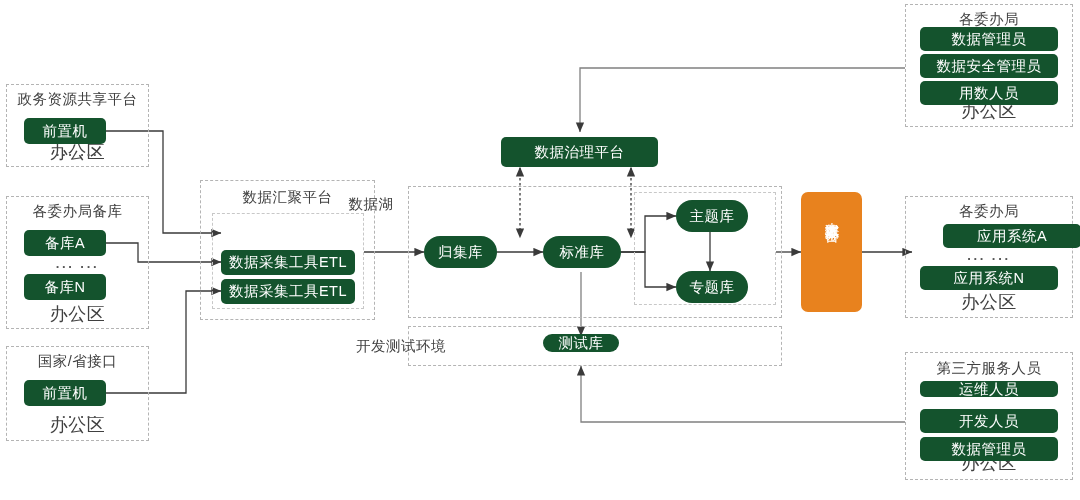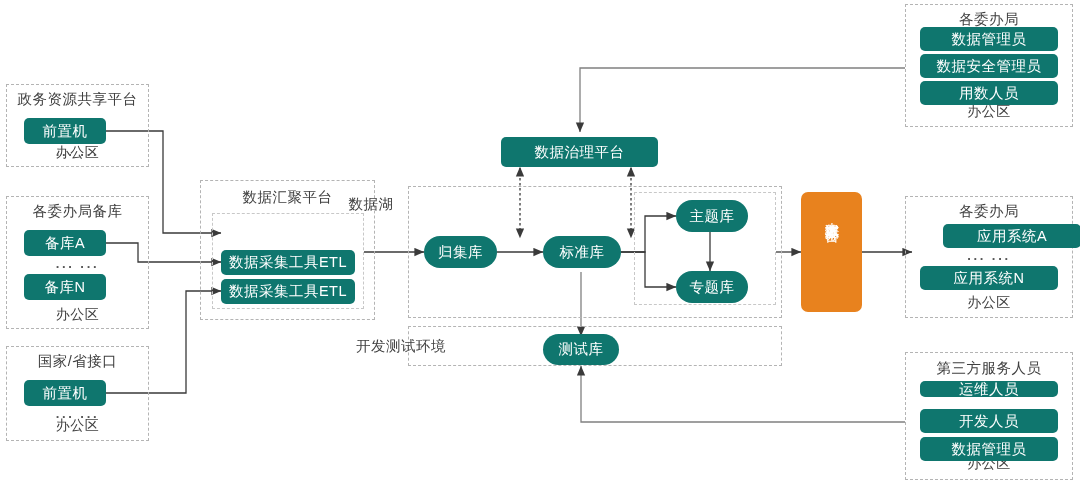--- a/index.html
+++ b/index.html
@@ -4,24 +4,24 @@
 <style>
   html,body{margin:0;padding:0;background:#ffffff;}
   body{font-family:"Liberation Sans","DejaVu Sans",sans-serif;}
   #canvas{position:relative;width:1080px;height:500px;background:#fff;overflow:hidden;}
 
   .group{position:absolute;border:1.3px dashed #b4b4b4;box-sizing:border-box;}
   .subgroup{position:absolute;border:1.3px dashed #c8c8c8;box-sizing:border-box;}
 
   .grp-title{position:absolute;width:100%;text-align:center;color:#404040;font-size:14.5px;
              line-height:18px;letter-spacing:.5px;}
-  .grp-foot{position:absolute;width:100%;text-align:center;color:#404040;font-size:14px;
+  .grp-foot{position:absolute;width:100%;text-align:center;color:#404040;font-size:18px;
             line-height:18px;letter-spacing:.5px;}
 
-  .pill{position:absolute;background:#0f766e;color:#ffffff;display:flex;align-items:center;
+  .pill{position:absolute;background:#14532d;color:#ffffff;display:flex;align-items:center;
         justify-content:center;font-size:14.5px;letter-spacing:.5px;box-sizing:border-box;
         border-radius:6px;text-align:center;}
   .pill.round{border-radius:22px;}
   .pill.sq{border-radius:5px;}
 
   .vstack{position:absolute;background:#E8821E;color:#fff;border-radius:7px;box-sizing:border-box;
           display:flex;align-items:center;justify-content:center;}
   .vstack span{writing-mode:vertical-rl;text-orientation:upright;font-size:14.5px;
                line-height:19px;letter-spacing:1px;height:82px;display:block;
                white-space:normal;}
@@ -115,21 +115,21 @@
   <div class="pill round" style="left:424px;top:236px;width:73px;height:32px;">归集库</div>
   <div class="pill round" style="left:543px;top:236px;width:78px;height:32px;">标准库</div>
 
   <div class="subgroup" style="left:634px;top:192px;width:142px;height:113px;"></div>
   <div class="pill round" style="left:676px;top:200px;width:72px;height:32px;">主题库</div>
   <div class="pill round" style="left:676px;top:271px;width:72px;height:32px;">专题库</div>
 
   <div class="group" style="left:408px;top:326px;width:374px;height:40px;">
     <div class="grp-title" style="top:10px;left:-118px;width:220px;text-align:center;">开发测试环境</div>
   </div>
-  <div class="pill round" style="left:543px;top:334px;width:76px;height:31px;">测试库</div>
+  <div class="pill round" style="left:543px;top:334px;width:76px;height:18px;">测试库</div>
 
   <div class="pill sq" style="left:501px;top:137px;width:157px;height:30px;">数据治理平台</div>
 
   <div class="vstack" style="left:801px;top:192px;width:61px;height:120px;">
     <span>大数据服务平台</span>
   </div>
 
   <div class="group" style="left:905px;top:4px;width:168px;height:123px;">
     <div class="grp-title" style="top:5px;">各委办局</div>
     <div class="grp-foot" style="top:97px;">办公区</div>

